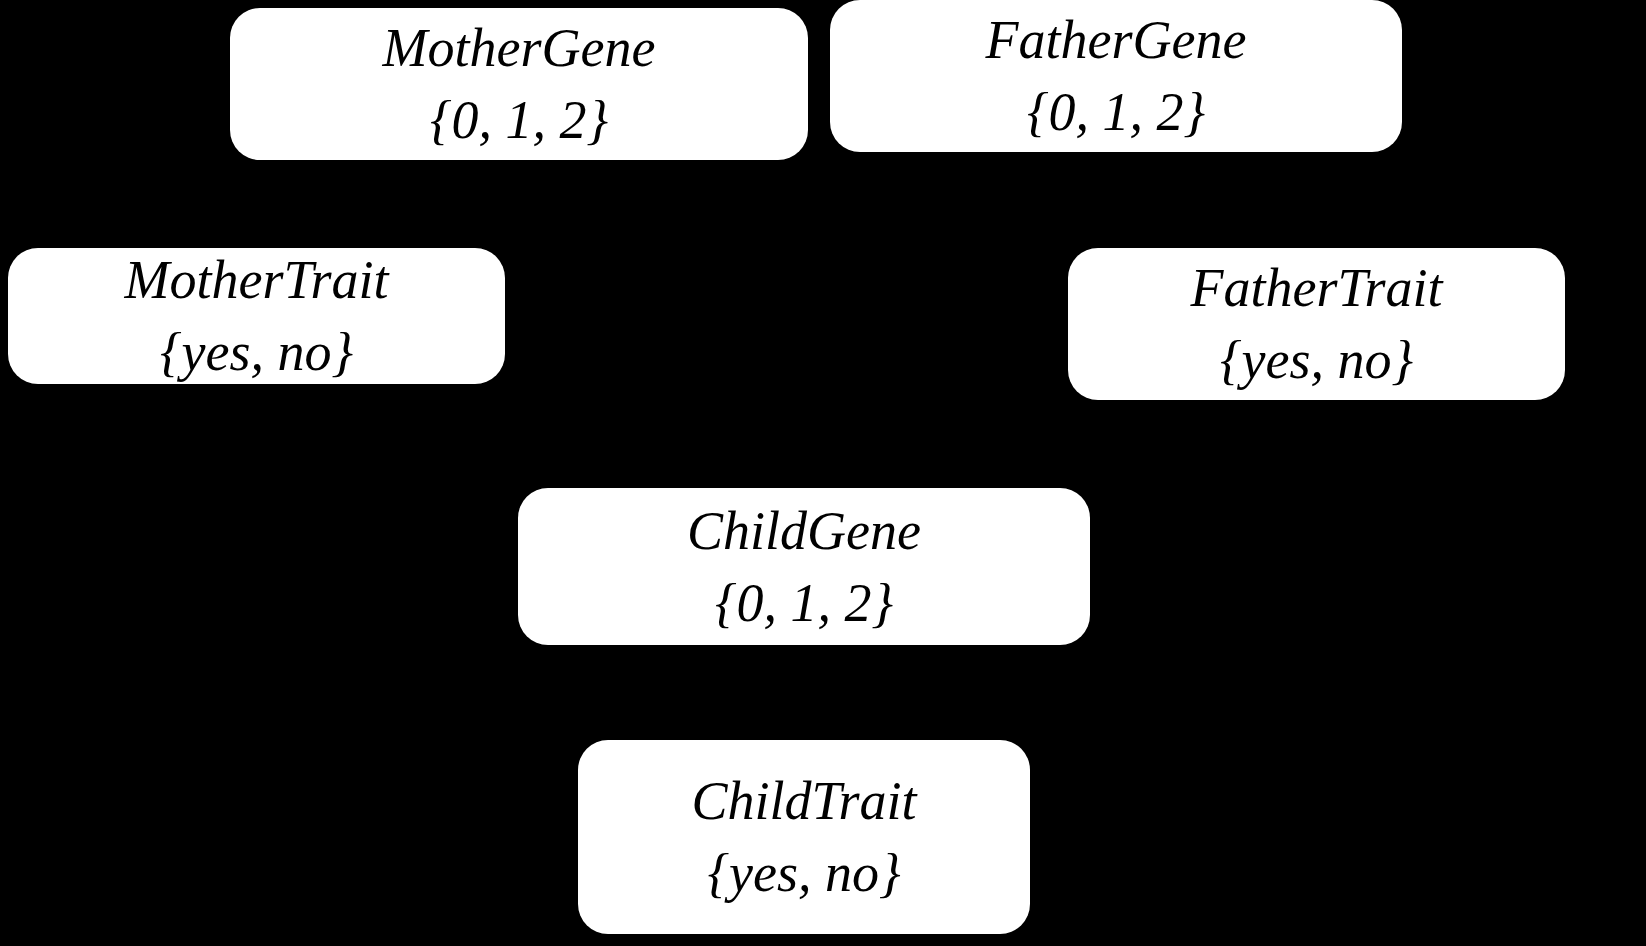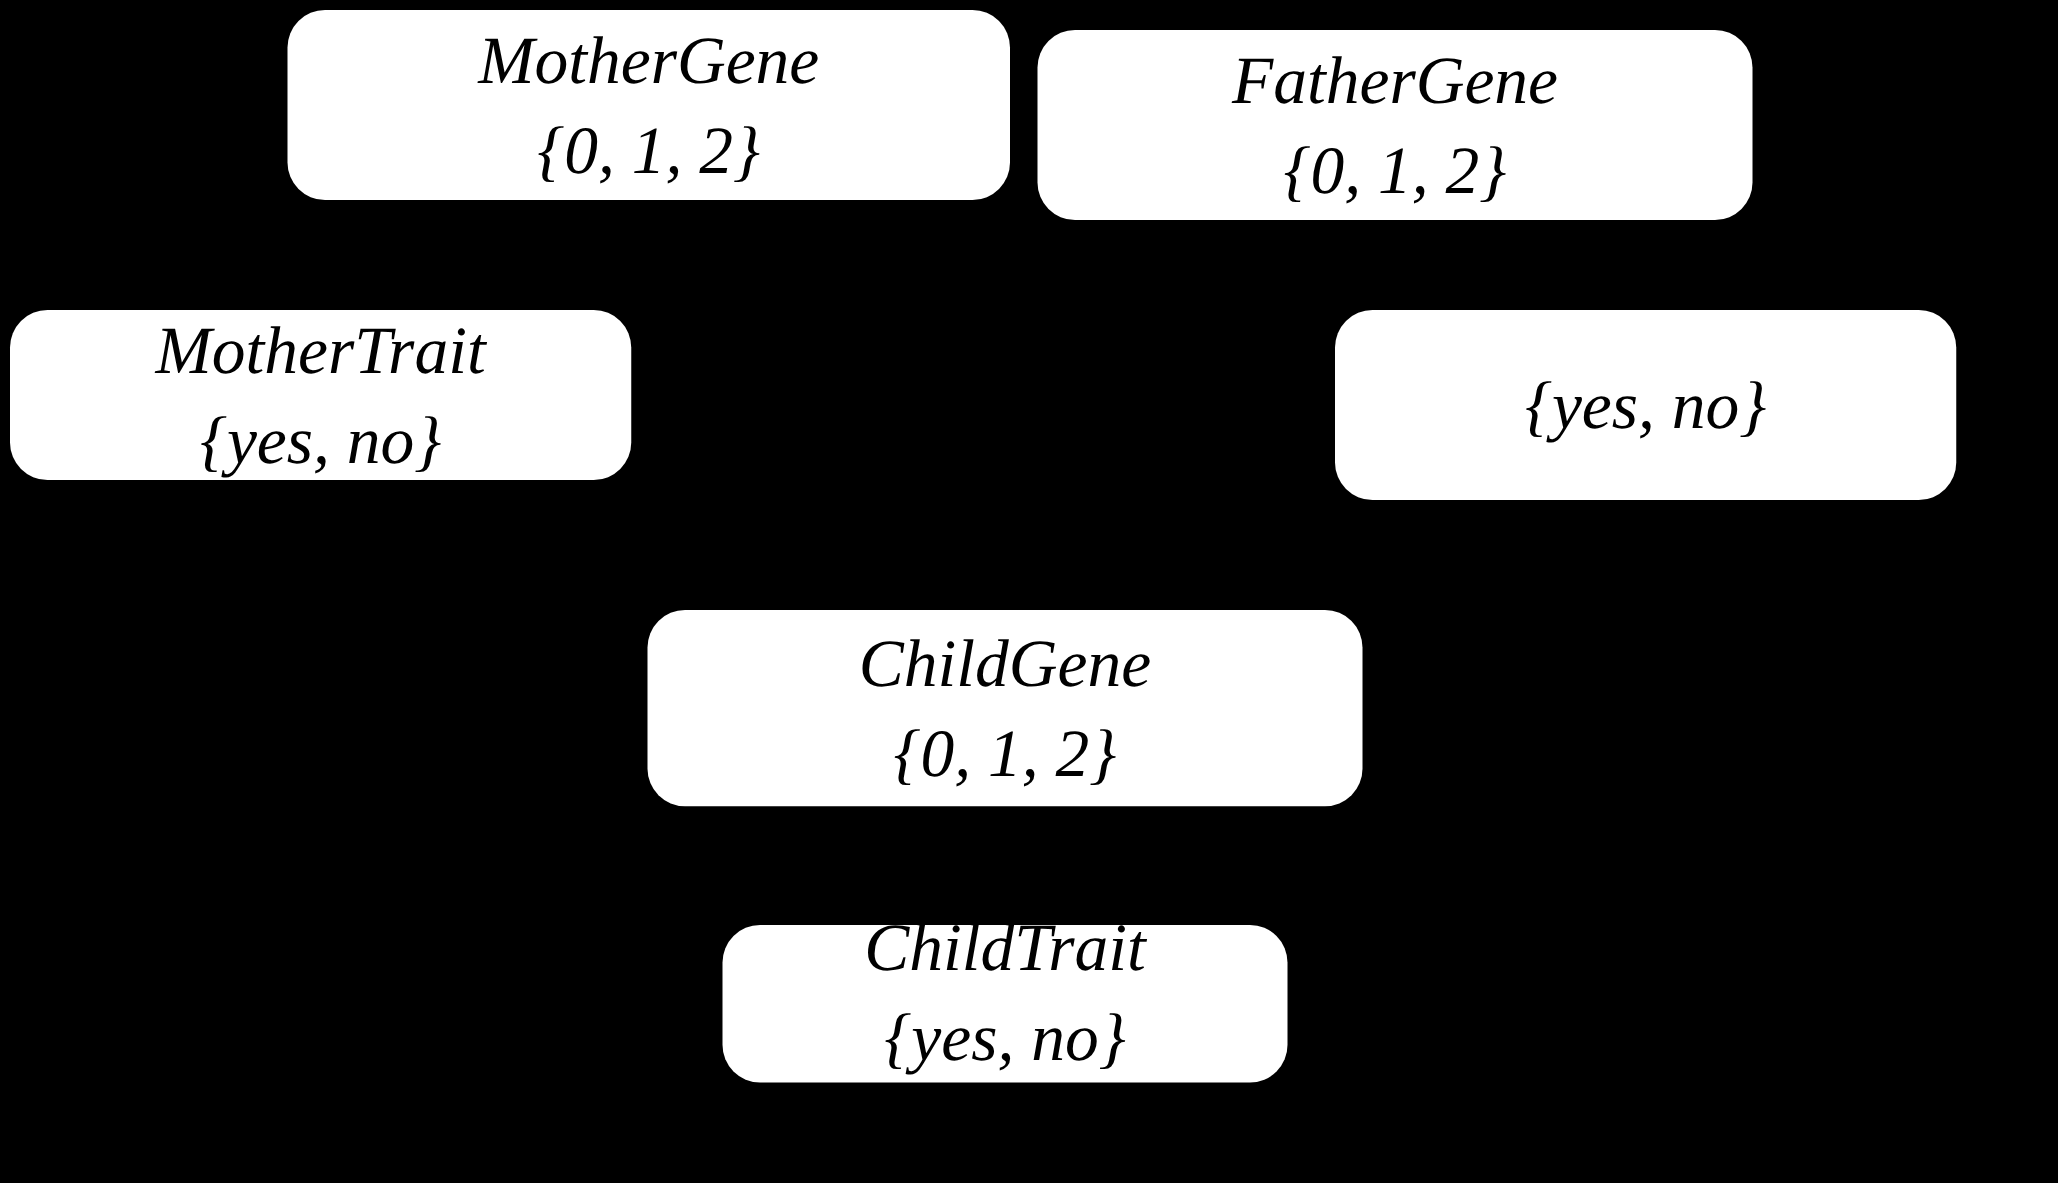--- a/index.html
+++ b/index.html
@@ -27,25 +27,25 @@
     text-align: center;
     font-style: italic;
     font-size: 54px;
     line-height: 72px;
   }
   .node-label, .node-values {
     white-space: nowrap;
   }
   
   #node-mother-gene  { left: 230px;  top: 8px;   width: 578px; height: 152px; }
-  #node-father-gene  { left: 830px;  top: 24px;   width: 572px; height: 152px; }
+  #node-father-gene  { left: 830px;  top: 0;   width: 572px; height: 152px; }
   #node-mother-trait { left: 8px;    top: 248px; width: 497px; height: 136px; }
   #node-father-trait { left: 1068px; top: 248px; width: 497px; height: 152px; }
   #node-child-gene   { left: 518px;  top: 488px; width: 572px; height: 157px; }
-  #node-child-trait  { left: 578px;  top: 740px; width: 452px; height: 126px; justify-content: flex-end; }
+  #node-child-trait  { left: 578px;  top: 740px; width: 452px; height: 194px; }
 </style>
 </head>
 <body>
 
 <div class="canvas">
 
   <div class="node" id="node-mother-gene">
     <div class="node-label">MotherGene</div>
     <div class="node-values">{0, 1, 2}</div>
   </div>
@@ -54,20 +54,21 @@
     <div class="node-label">FatherGene</div>
     <div class="node-values">{0, 1, 2}</div>
   </div>
 
   <div class="node" id="node-mother-trait">
     <div class="node-label">MotherTrait</div>
     <div class="node-values">{yes, no}</div>
   </div>
 
   <div class="node" id="node-father-trait">
+    <div class="node-label">FatherTrait</div>
     <div class="node-values">{yes, no}</div>
   </div>
 
   <div class="node" id="node-child-gene">
     <div class="node-label">ChildGene</div>
     <div class="node-values">{0, 1, 2}</div>
   </div>
 
   <div class="node" id="node-child-trait">
     <div class="node-label">ChildTrait</div>

